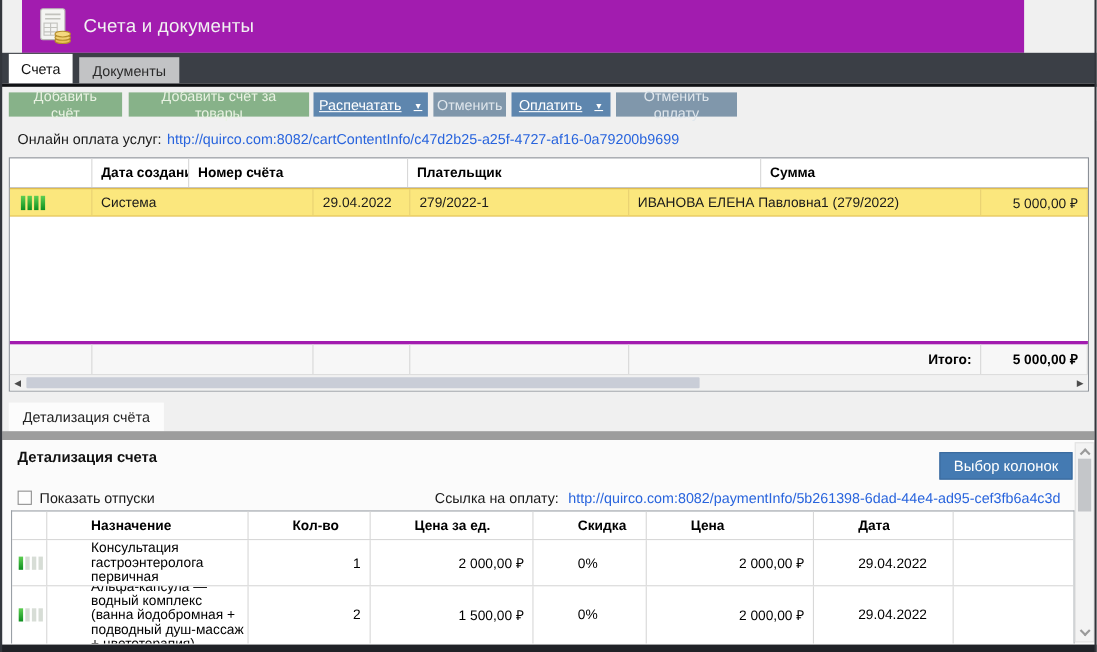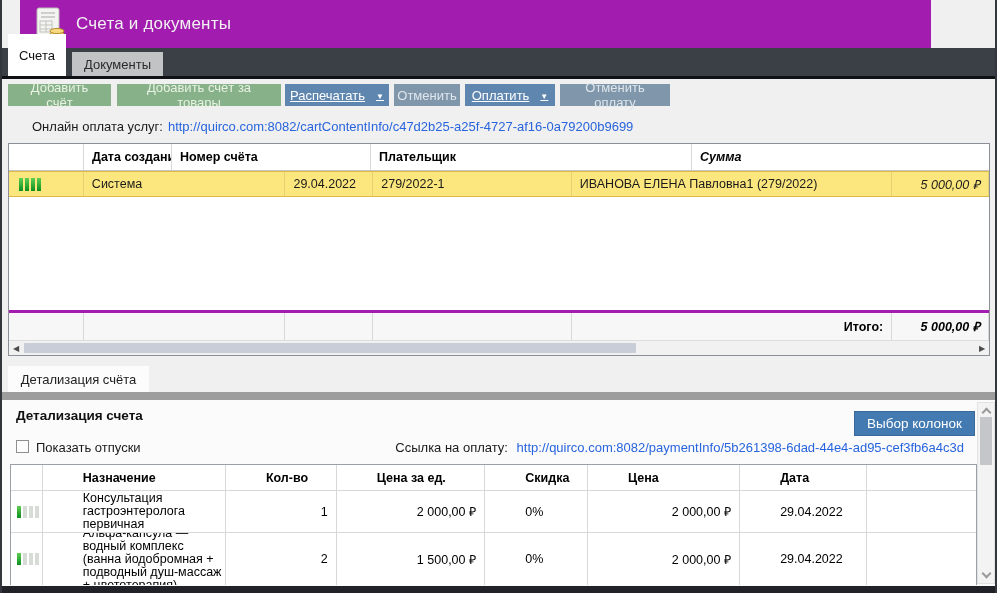--- a/index.html
+++ b/index.html
@@ -11,77 +11,77 @@
   .edge-right { position:absolute; right:0; top:0; width:2px; height:593px; background:#33363c; z-index:50; }
   .bottom-strip { position:absolute; left:0; top:586px; width:997px; height:7px; background:#202227; z-index:49; }
 
   
   .titlebar { position:absolute; left:0; top:0; width:911px; height:48px; background:#a21caf; display:flex; align-items:center; padding-left:14px;margin-left:20px; }
   .titlebar .app-title { color:#f2f2f2; font-size:17px; margin-left:10px; letter-spacing:.2px; }
 
   
   .tabbar { position:absolute; left:0; top:48px; width:997px; height:28px; background:#3b3f46; }
   .tab { position:absolute; bottom:0; font-size:13px; display:flex; align-items:center; justify-content:center; cursor:default; }
-  .tab.active { left:8px; width:58px; height:42px; background:#ffffff; color:#111; }
+  .tab.active { left:8px; width:58px; height:27px; background:#ffffff; color:#111; }
   .tab.inactive { left:72px; width:91px; height:24px; background:#c2c3c5; color:#2b2b2b; }
   .tab-underline { position:absolute; left:0; top:76px; width:997px; height:3px; background:#101114; }
 
   
   .toolbar { position:absolute; left:0; top:79px; width:997px; height:31px; background:#f0f0f0; }
   .tb-btn { position:absolute; top:5px; height:22px; border:none; font-family:"Liberation Sans",sans-serif; font-size:13px; display:flex; align-items:center; justify-content:center; padding:0 10px; cursor:pointer; }
   .btn-green { background:#87b289; color:#e9f2e3; }
   .btn-blue { background:#5e86ae; color:#ffffff;text-decoration:underline; }
   .btn-grayblue { background:#8097ab; color:#dfe6ec; }
   .dd-arrow { font-size:8px; margin-left:11px; position:relative; top:1px; }
   #btn-add      { left:8px;   width:103px; }
   #btn-addgoods { left:117px; width:164px; }
   #btn-print    { left:285px; width:104px; }
   #btn-cancel   { left:394px; width:66px;  }
   #btn-pay      { left:465px; width:90px;  }
   #btn-cancelpay{ left:560px; width:110px; }
 
   
-  .linkrow { position:absolute; left:0; top:110px; width:997px; height:32px; display:flex; align-items:center; padding-left:32px; font-size:13px; color:#1a1a1a; }
+  .linkrow { position:absolute; left:0; top:110px; width:997px; height:32px; display:flex; align-items:center; padding-left:16px; font-size:13px; color:#1a1a1a; }
   .linkrow a { color:#2864dd; text-decoration:none; margin-left:5px; }
 
   
   .grid1 { position:absolute; left:8px; top:143px; width:982px; height:213px; background:#ffffff; border:1px solid #8b9097; display:flex; flex-direction:column; font-size:12.5px; }
   .g1-row { display:flex; flex-shrink:0; }
   .g1-header { height:27px; border-bottom:1px solid #c6c6c6; font-weight:bold; }
   .g1-header .cell { display:flex; align-items:center; }
   .cell { padding-left:8px; overflow:hidden; white-space:nowrap; border-right:1px solid #d8d8d8; display:flex; align-items:center; }
   .cell.right { justify-content:flex-end; padding-right:8px; padding-left:0; }
   .cell:last-child { border-right:none; }
   .c0 { width:75px;  padding-left:10px; }
   .c1 { width:202px; }
   .c2 { width:88px;  }
   .c3 { width:199px; }
   .c4 { width:321px; }
-  .c5 { width:97px;font-style:italic;  }
+  .c5 { width:97px;  }
   .g1-datarow { height:26px; background:#fbe77d; border-top:1px solid #dcb74a; border-bottom:1px solid #dcb74a; color:#1a1a1a; }
   .g1-datarow .cell { border-right:1px solid #e8d173; }
   .g1-fill { flex:1; background:#ffffff; }
   .g1-totals { height:30px; background:#f7f7f7; border-top:3px solid #a21caf; font-weight:bold; }
   .g1-totals .cell { border-right:1px solid #d8d8d8; }
 
   
   .hscroll { height:15px; background:#f1f1f1; border-top:1px solid #dddddd; position:relative; flex-shrink:0; }
   .hs-arrow { position:absolute; top:0; width:14px; height:14px; display:flex; align-items:center; justify-content:center; font-size:8px; color:#4c4c4c; }
   .hs-left { left:0; } .hs-right { right:0; }
   .hs-thumb { position:absolute; left:15px; top:2px; width:612px; height:10px; background:#c9cdd7; border-radius:1px; }
 
   
   .detail-tab { position:absolute; left:8px; top:366px; width:141px; height:26px; background:#fcfcfc; color:#222; font-size:13px; display:flex; align-items:center; justify-content:center; }
   .gray-strip { position:absolute; left:2px; top:392px; width:993px; height:8px; background:#9d9d9d; }
 
   
   .detail-panel { position:absolute; left:2px; top:400px; width:993px; height:186px; background:#fbfbfb; }
   .detail-heading { position:absolute; left:14px; top:8px; font-size:13.5px; font-weight:bold; color:#111; }
   .columns-btn { position:absolute; right:20px; top:11px; height:25px; padding:0 12px; background:#447ab2; border:1px solid #38689c; color:#fff; font-family:"Liberation Sans",sans-serif; font-size:13.5px; cursor:pointer; }
-  .check-row { position:absolute; left:0; top:40px; width:975px; height:24px; display:flex; font-size:13px; color:#1a1a1a; }
+  .check-row { position:absolute; left:0; top:40px; width:975px; height:24px; display:flex; align-items:center; font-size:13px; color:#1a1a1a; }
   .checkbox { width:13px; height:13px; background:#fdfdfd; border:1px solid #8f8f8f; margin-left:14px; margin-right:7px; flex-shrink:0; }
   .pay-link-wrap { margin-left:auto; margin-right:13px; }
   .pay-link-wrap a { color:#2864dd; text-decoration:none; margin-left:5px; }
 
   
   .grid2 { position:absolute; left:8px; top:64px; width:967px; background:#ffffff; border:1px solid #9aa0a6; border-bottom:none; font-size:12.5px; }
   .g2-row { display:flex; border-bottom:1px solid #d8d8d8;gap:32px; }
   .g2-header { height:26px; font-weight:bold; }
   .g2-header .cell { align-items:center; }
   .g2-row .cell { border-right:1px solid #d8d8d8; align-items:center; }

